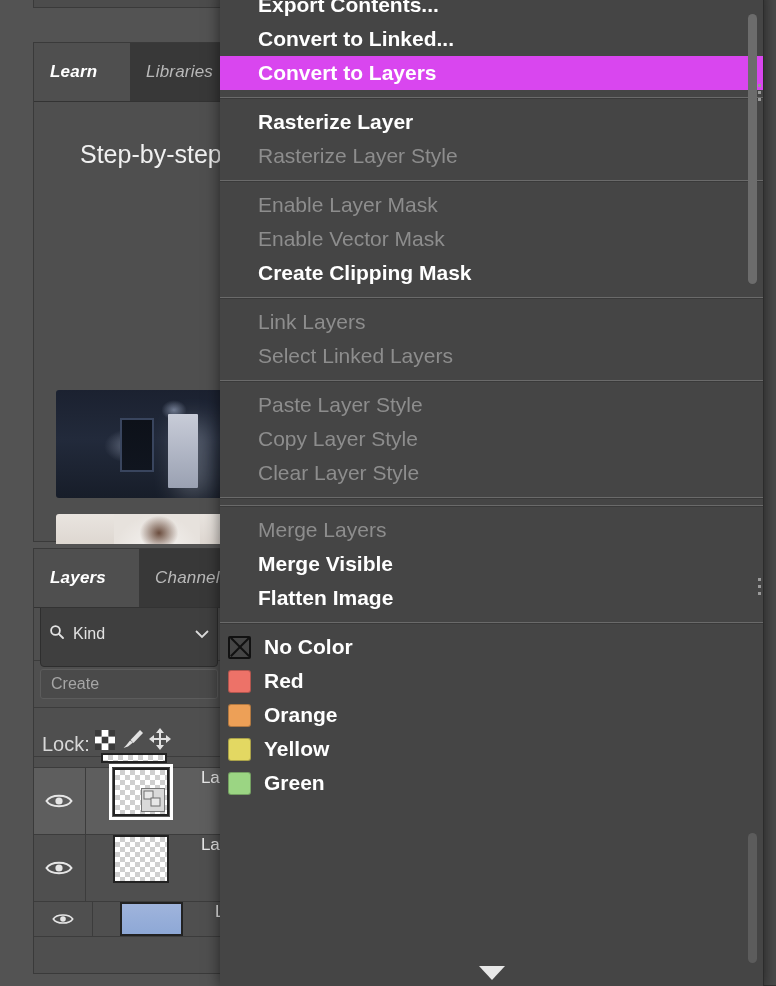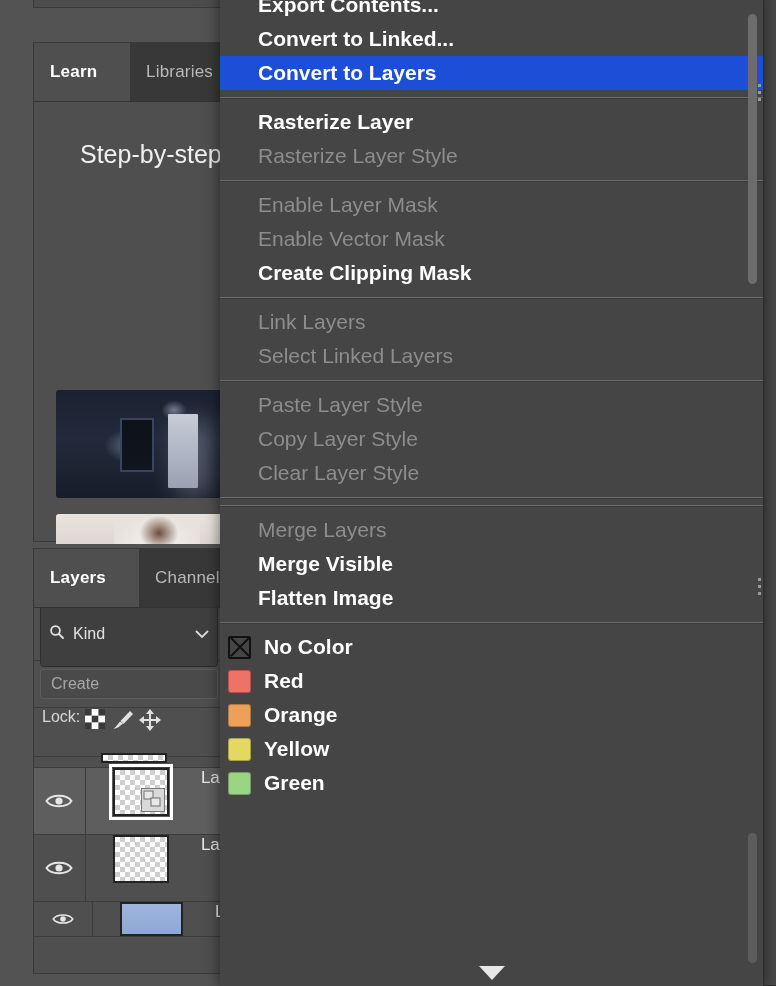--- a/index.html
+++ b/index.html
@@ -59,20 +59,21 @@
     position: absolute;
     top: 0;
     height: 58px;
     display: flex;
     align-items: center;
     padding: 0 16px;
     box-sizing: border-box;
     font-size: 17px;
     color: #b9b9b9;
     letter-spacing: .2px;
+    font-style: italic;
   }
   .tab.active {
     background: #4f4f4f;
     color: #ffffff;
     font-weight: bold;
   }
   .learn-body {
     position: relative;
     height: 442px;
     overflow: hidden;
@@ -183,26 +184,26 @@
     border-radius: 3px;
     display: flex;
     align-items: center;
     padding: 0 10px;
     color: #a6a6a6;
     font-size: 16px;
   }
   .lp-lock-row {
     height: 48px;
     display: flex;
-    align-items: flex-start;
+    align-items: flex-end;
     gap: 4px;
     padding: 0 8px;
     border-bottom: 1px solid #3c3c3c;
     color: #d8d8d8;
-    font-size: 16px;
+    font-size: 20px;
   }
   .layer-rows { position: relative; }
   .layer-row {
     height: 66px;
     display: flex;
     align-items: flex-start;
     border-bottom: 1px solid #3c3c3c;
     position: relative;
     gap: 20px;
   }
@@ -507,21 +508,21 @@
 
   <div class="ctx-menu">
     <div class="ctx-inner">
 
       <div class="mi enabled">
         <span>Export Contents...</span>
       </div>
       <div class="mi enabled">
         <span>Convert to Linked...</span>
       </div>
-      <div class="mi highlight" style="background: #1d4ed8;">
+      <div class="mi highlight" style="background: #d946ef;">
         <span>Convert to Layers</span>
       </div>
       <div class="sep"></div>
 
       <div class="mi enabled">
         <span>Rasterize Layer</span>
       </div>
       <div class="mi disabled">
         <span>Rasterize Layer Style</span>
       </div>

